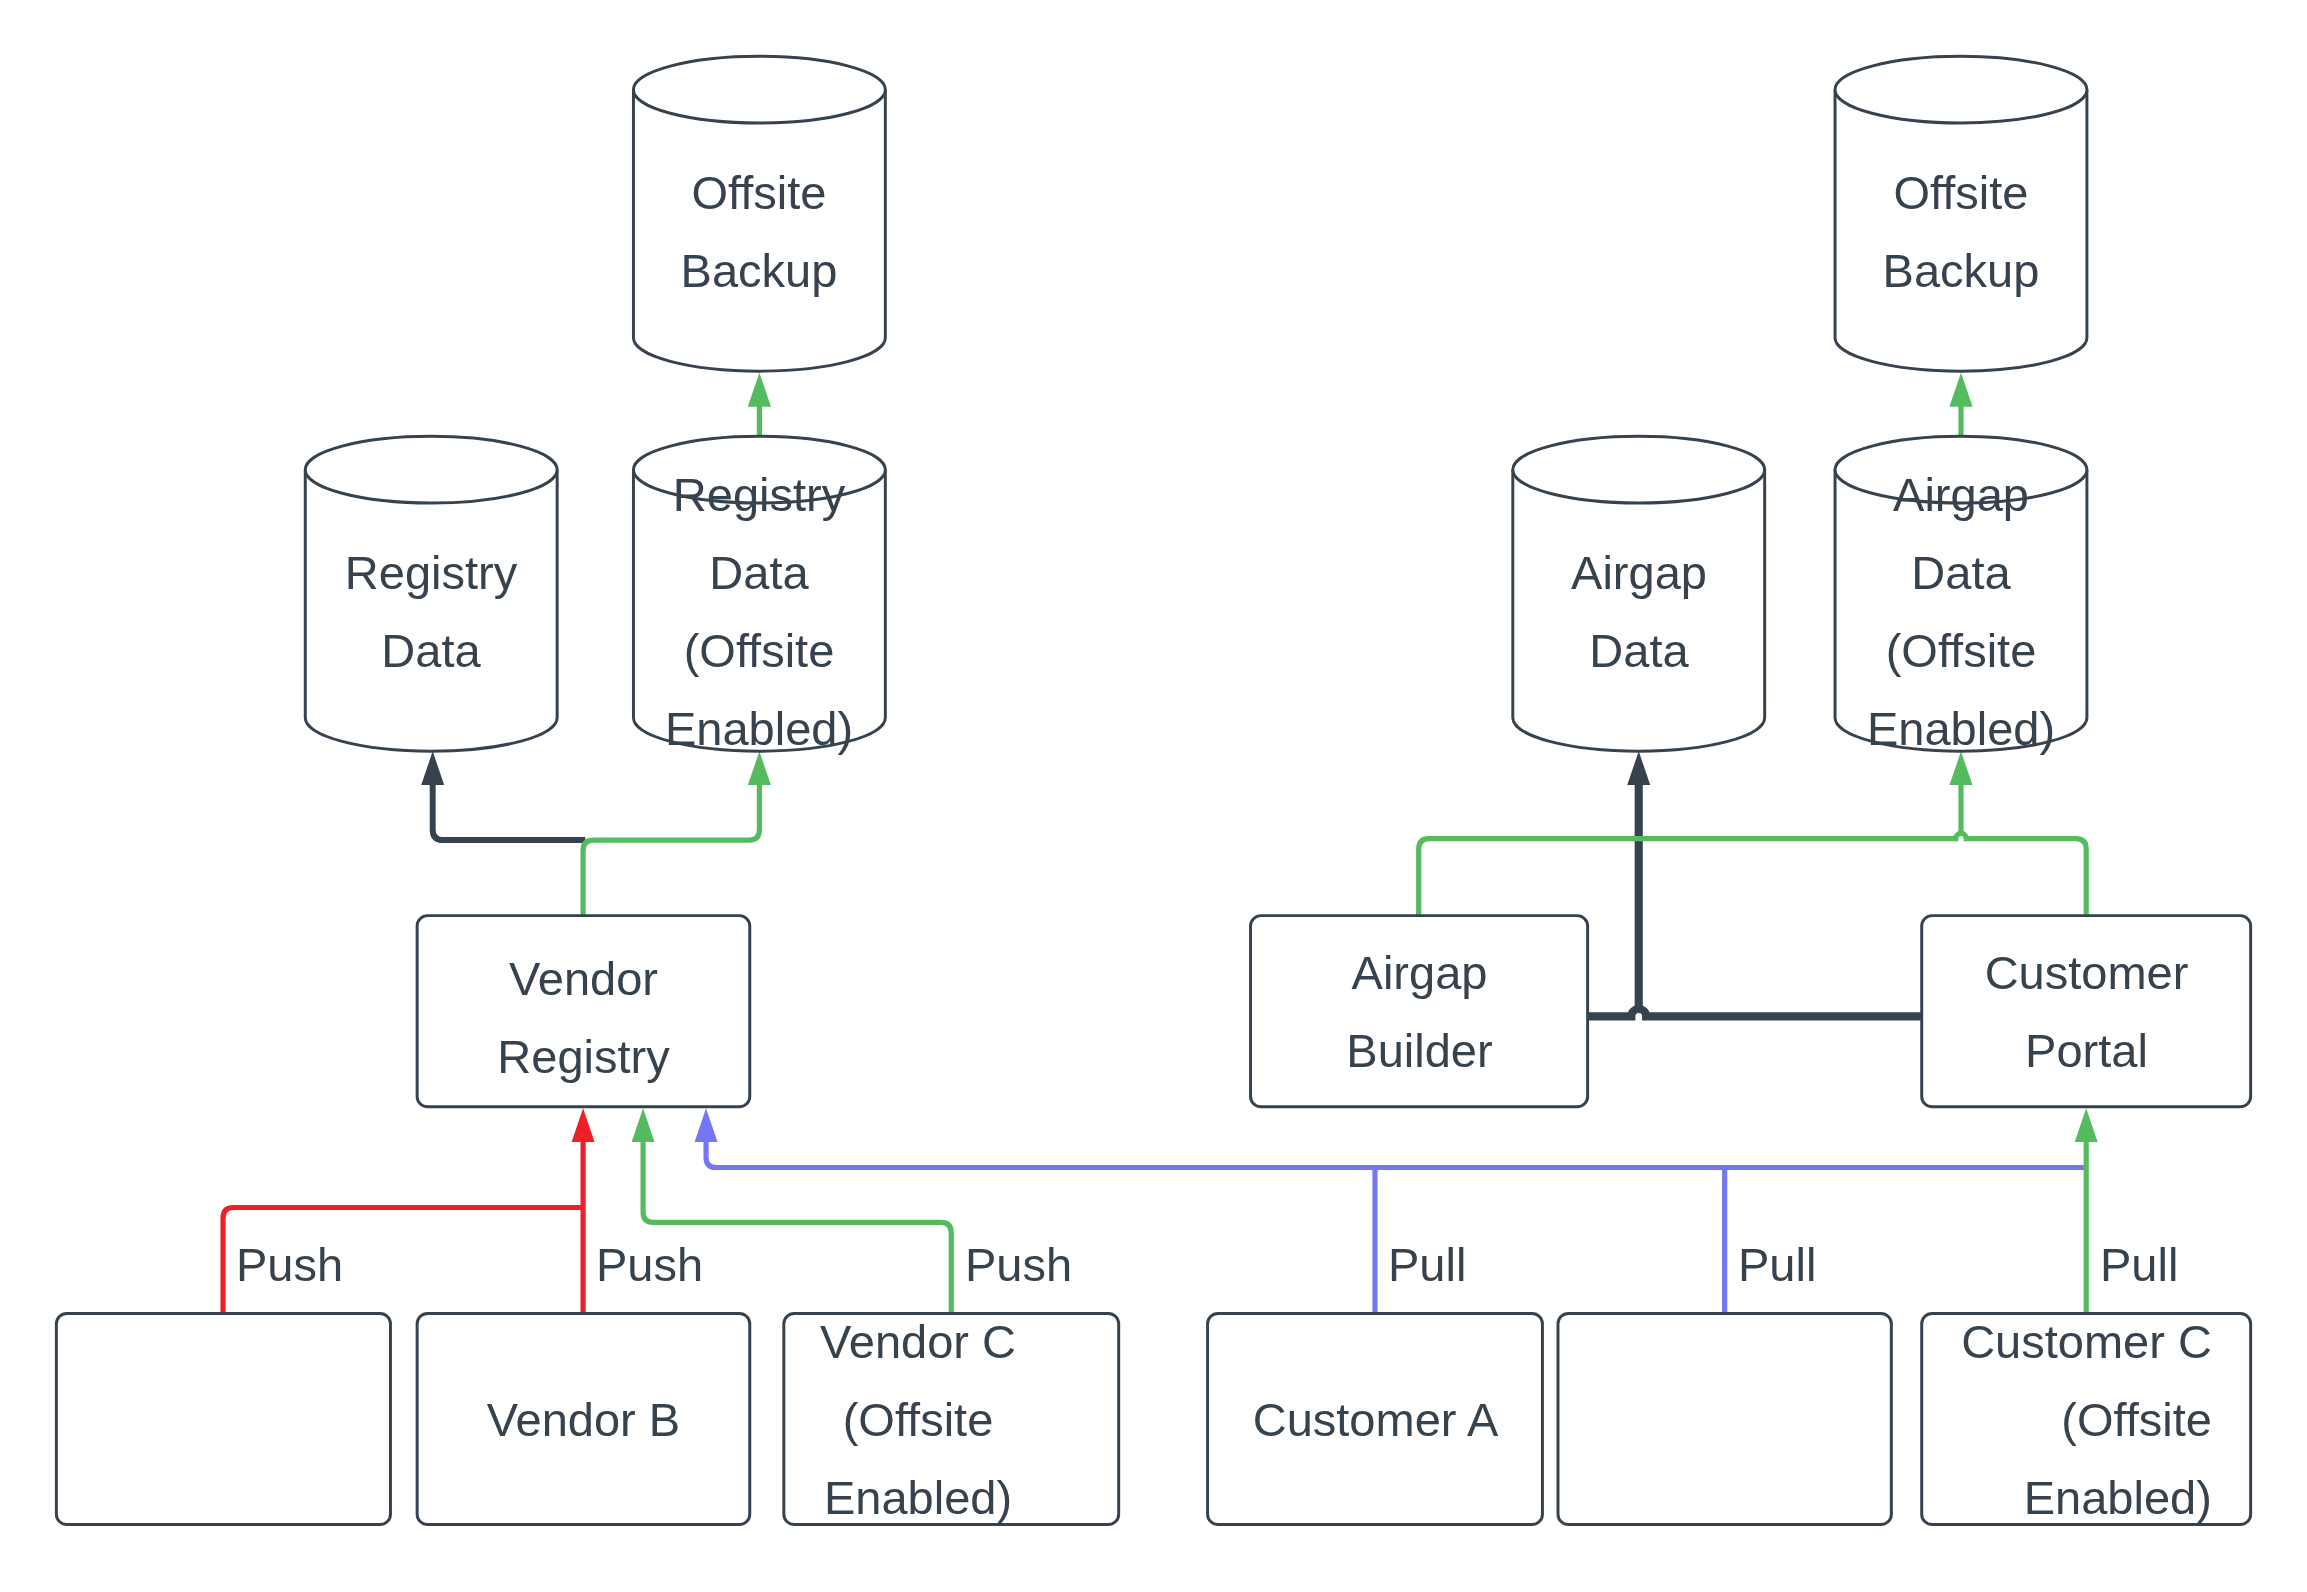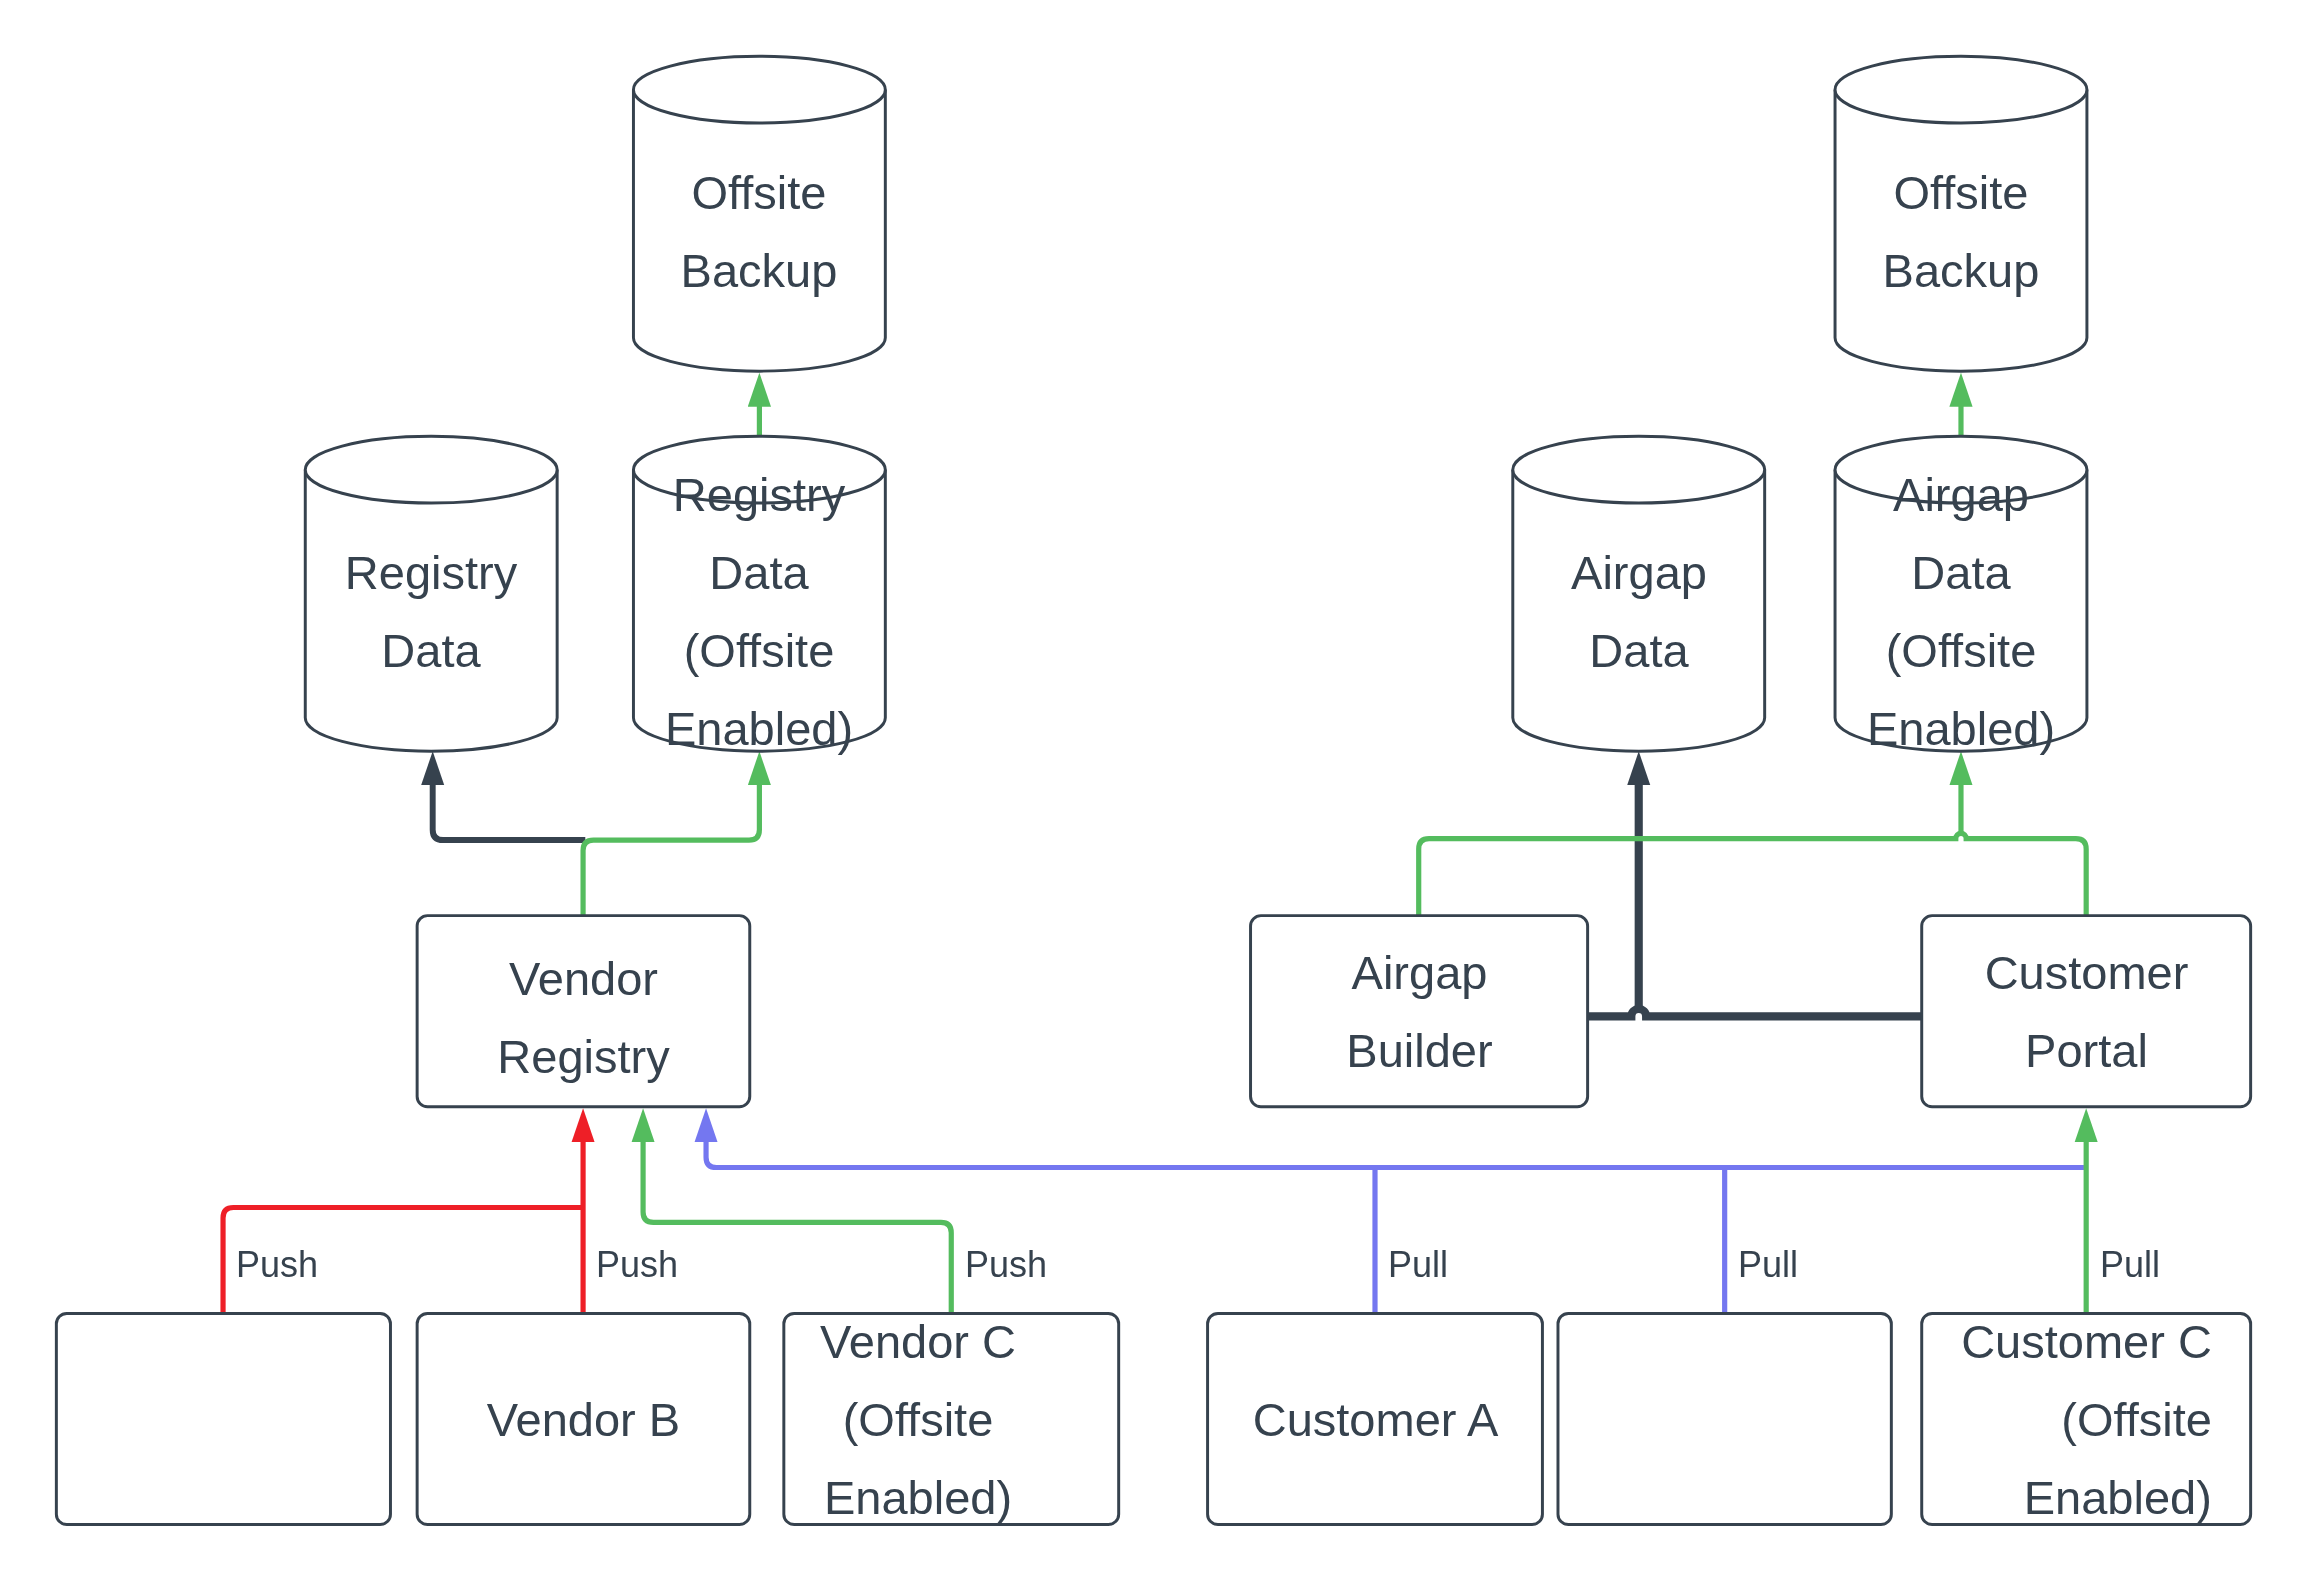--- a/index.html
+++ b/index.html
@@ -31,21 +31,21 @@
     color: #36424e;
     font-size: 47px;
     line-height: 78px;
     white-space: pre-line;
     pointer-events: none;
   }
   .edge-label {
     position: absolute;
     z-index: 2;
     color: #36424e;
-    font-size: 36px;
+    font-size: 47px;
     line-height: 52px;
     white-space: nowrap;
     pointer-events: none;
   }
 </style>
 </head>
 <body>
 
 <div class="canvas">
 

